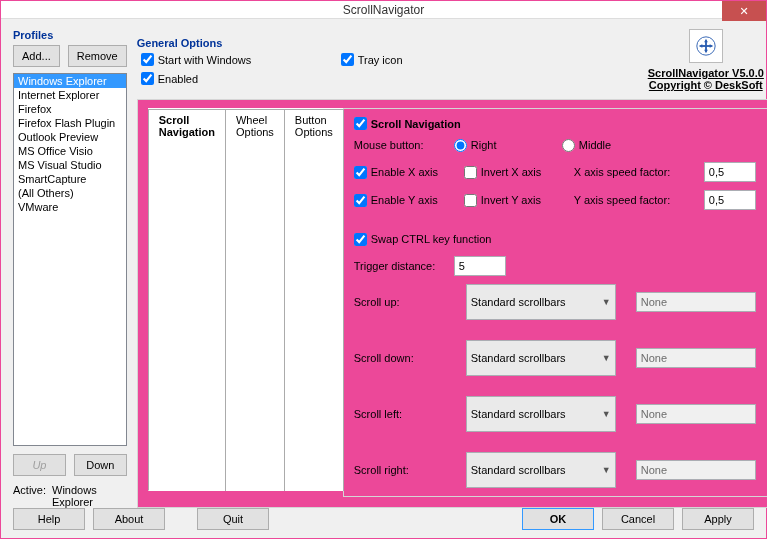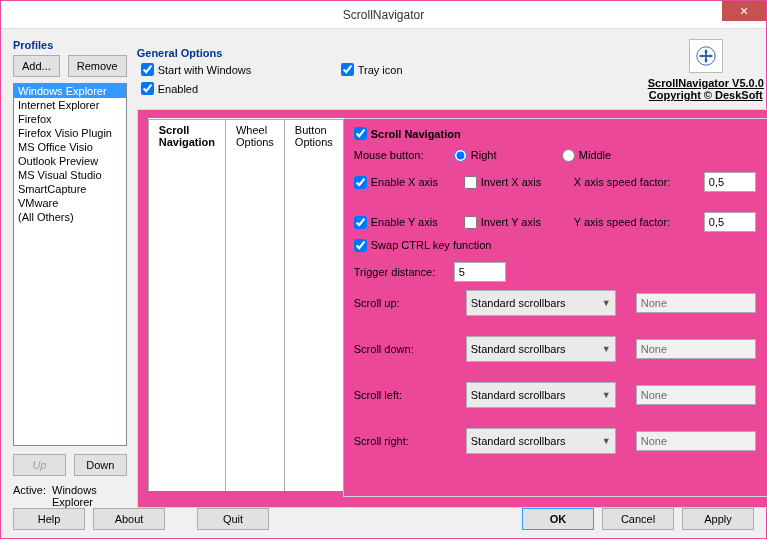--- a/index.html
+++ b/index.html
@@ -35,23 +35,23 @@
 .tab { padding: 4px 10px 4px; border: 1px solid #ababab; border-bottom: none; margin-right: -1px; background: #fff; cursor: pointer; position: relative; top: 1px; }
 .tab.active { font-weight: bold; background: #fff; border-bottom: 1px solid #fff; }
 .inner-fieldset { border: 1px solid #d5d5d5; padding: 8px 10px; flex: 1; }
 .sn-title { display: flex; align-items: center; gap: 4px; font-weight: bold; margin-bottom: 6px; }
 .row { display: flex; align-items: center; gap: 8px; margin-bottom: 8px; min-height: 18px; }
 .lbl { width: 92px; }
 .chk { display: inline-flex; align-items: center; gap: 4px; cursor: pointer; }
 .radio { display: inline-flex; align-items: center; gap: 4px; cursor: pointer; }
 input[type=text] { height: 20px; border: 1px solid #abadb3; padding: 0 4px; background: #fff; }
 input[type=text].ro { background: #f0f0f0; color: #6d6d6d; }
-.combo { height: 26px; border: 1px solid #abadb3; background: #eaeaea; display: flex; align-items: center; padding: 12px 4px; cursor: pointer; width: 150px; justify-content: space-between; }
+.combo { height: 36px; border: 1px solid #abadb3; background: #eaeaea; display: flex; align-items: center; padding: 12px 4px; cursor: pointer; width: 150px; justify-content: space-between; }
 .combo-arrow { font-size: 9px; color: #555; }
-.axis-grid { display: grid; grid-template-columns: 110px 110px 130px 60px; row-gap: 20px; align-items: center; margin-bottom: 4px; }
+.axis-grid { display: grid; grid-template-columns: 110px 110px 130px 60px; row-gap: 8px; align-items: center; margin-bottom: 20px; }
 .scroll-grid { display: grid; grid-template-columns: 92px 150px 120px; column-gap: 8px; row-gap: 8px; align-items: center; gap: 20px; }
 .bottom-row { display: flex; gap: 8px; margin-top: 0; align-items: center; }
 .bottom-row .spacer { flex: 1; }
 .bottom-row .btn { width: 72px; }
 .btn.default { border: 1px solid #3399ff; font-weight: bold; }
 input[type=checkbox], input[type=radio] { margin: 0; width: 13px; height: 13px; cursor: pointer; }
 </style>
 </head>
 <body>
 
@@ -69,27 +69,27 @@
       <div class="profiles-group">
         <div class="group-title">Profiles</div>
         <div class="btn-row">
           <div class="btn">Add...</div>
           <div class="btn">Remove</div>
         </div>
         <div class="listbox" id="profiles-list">
             <div class="list-item selected">Windows Explorer</div>
             <div class="list-item">Internet Explorer</div>
             <div class="list-item">Firefox</div>
-            <div class="list-item">Firefox Visio Plugin</div>
+            <div class="list-item">Firefox Flash Plugin</div>
+            <div class="list-item">Outlook Preview</div>
             <div class="list-item">MS Office Visio</div>
-            <div class="list-item">Outlook Preview</div>
             <div class="list-item">MS Visual Studio</div>
             <div class="list-item">SmartCapture</div>
+            <div class="list-item">(All Others)</div>
             <div class="list-item">VMware</div>
-            <div class="list-item">(All Others)</div>
           </div>
         <div class="updown-row">
           <div class="btn disabled">Up</div>
           <div class="btn">Down</div>
         </div>
         <div class="active-row">
           <span>Active:</span>
           <span>Windows Explorer</span>
         </div>
       </div>

